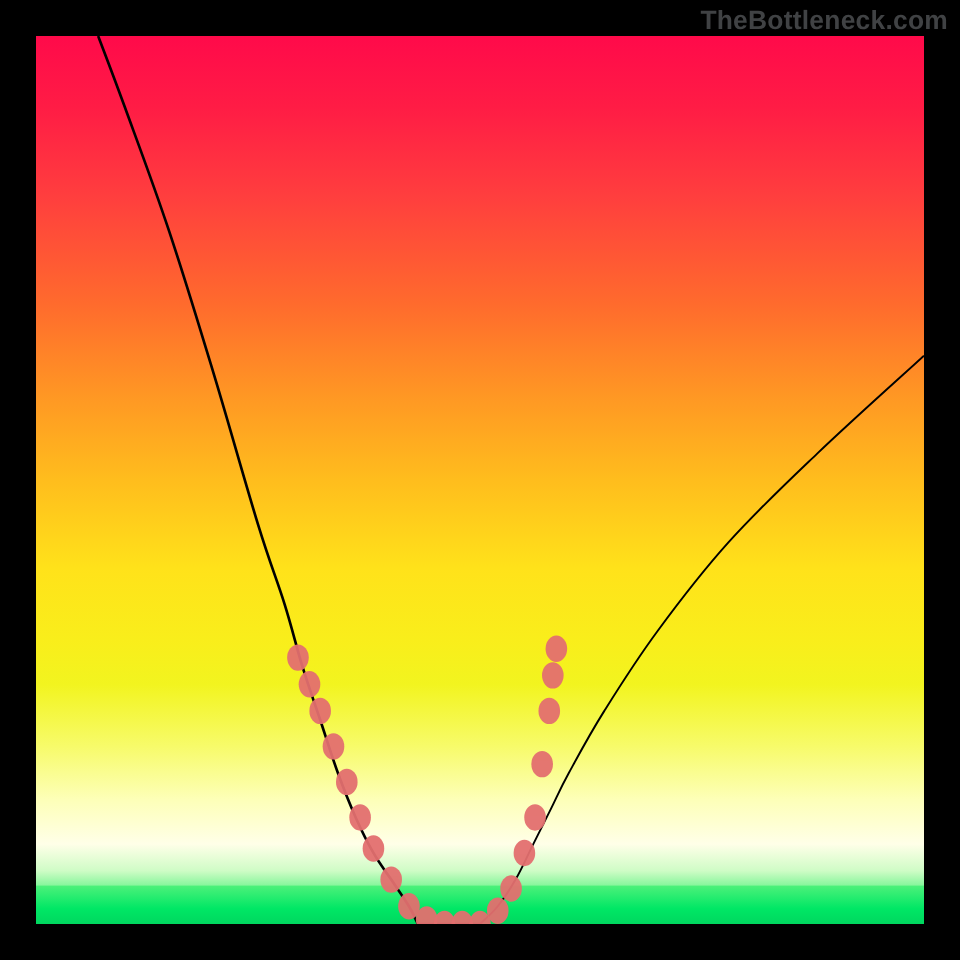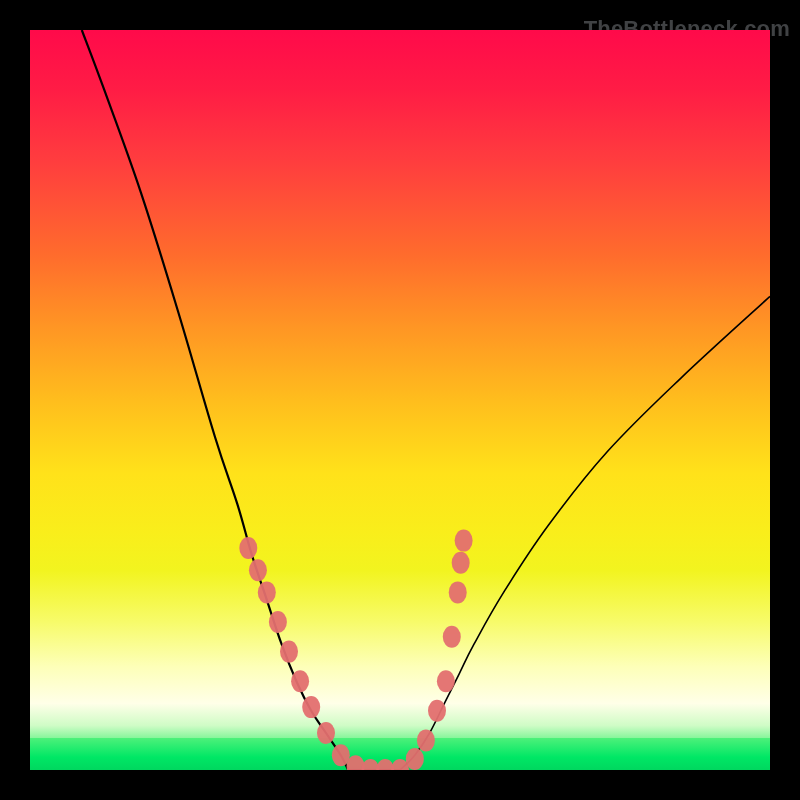--- a/index.html
+++ b/index.html
@@ -58,21 +58,21 @@
     );
   }
   svg.curves {
     position: absolute;
     inset: 0;
     width: 100%;
     height: 100%;
   }
   .watermark {
     position: absolute;
-    top: 16px;
+    top: 4px;
     right: 10px;
     color: #404244;
     font-size: 22px;
     font-weight: 600;
     letter-spacing: 0.2px;
     user-select: none;
   }
 </style>
 </head>
 <body>

